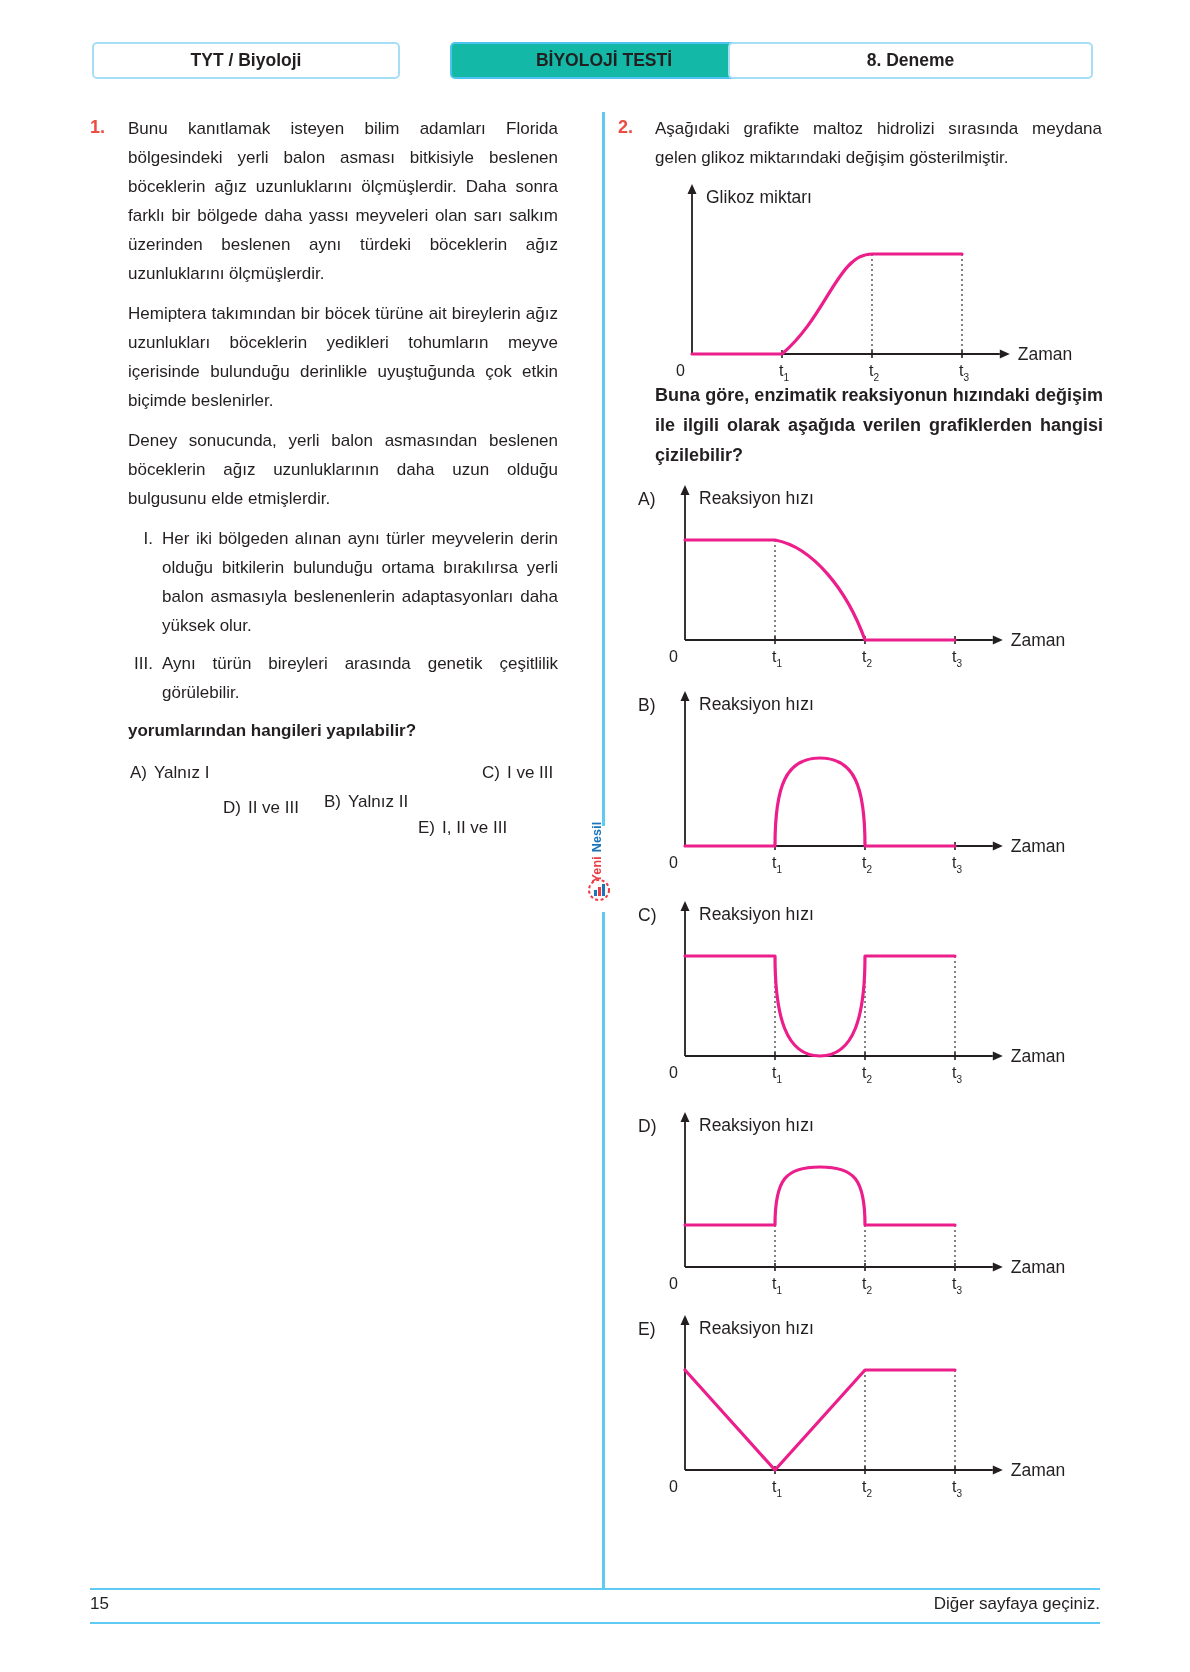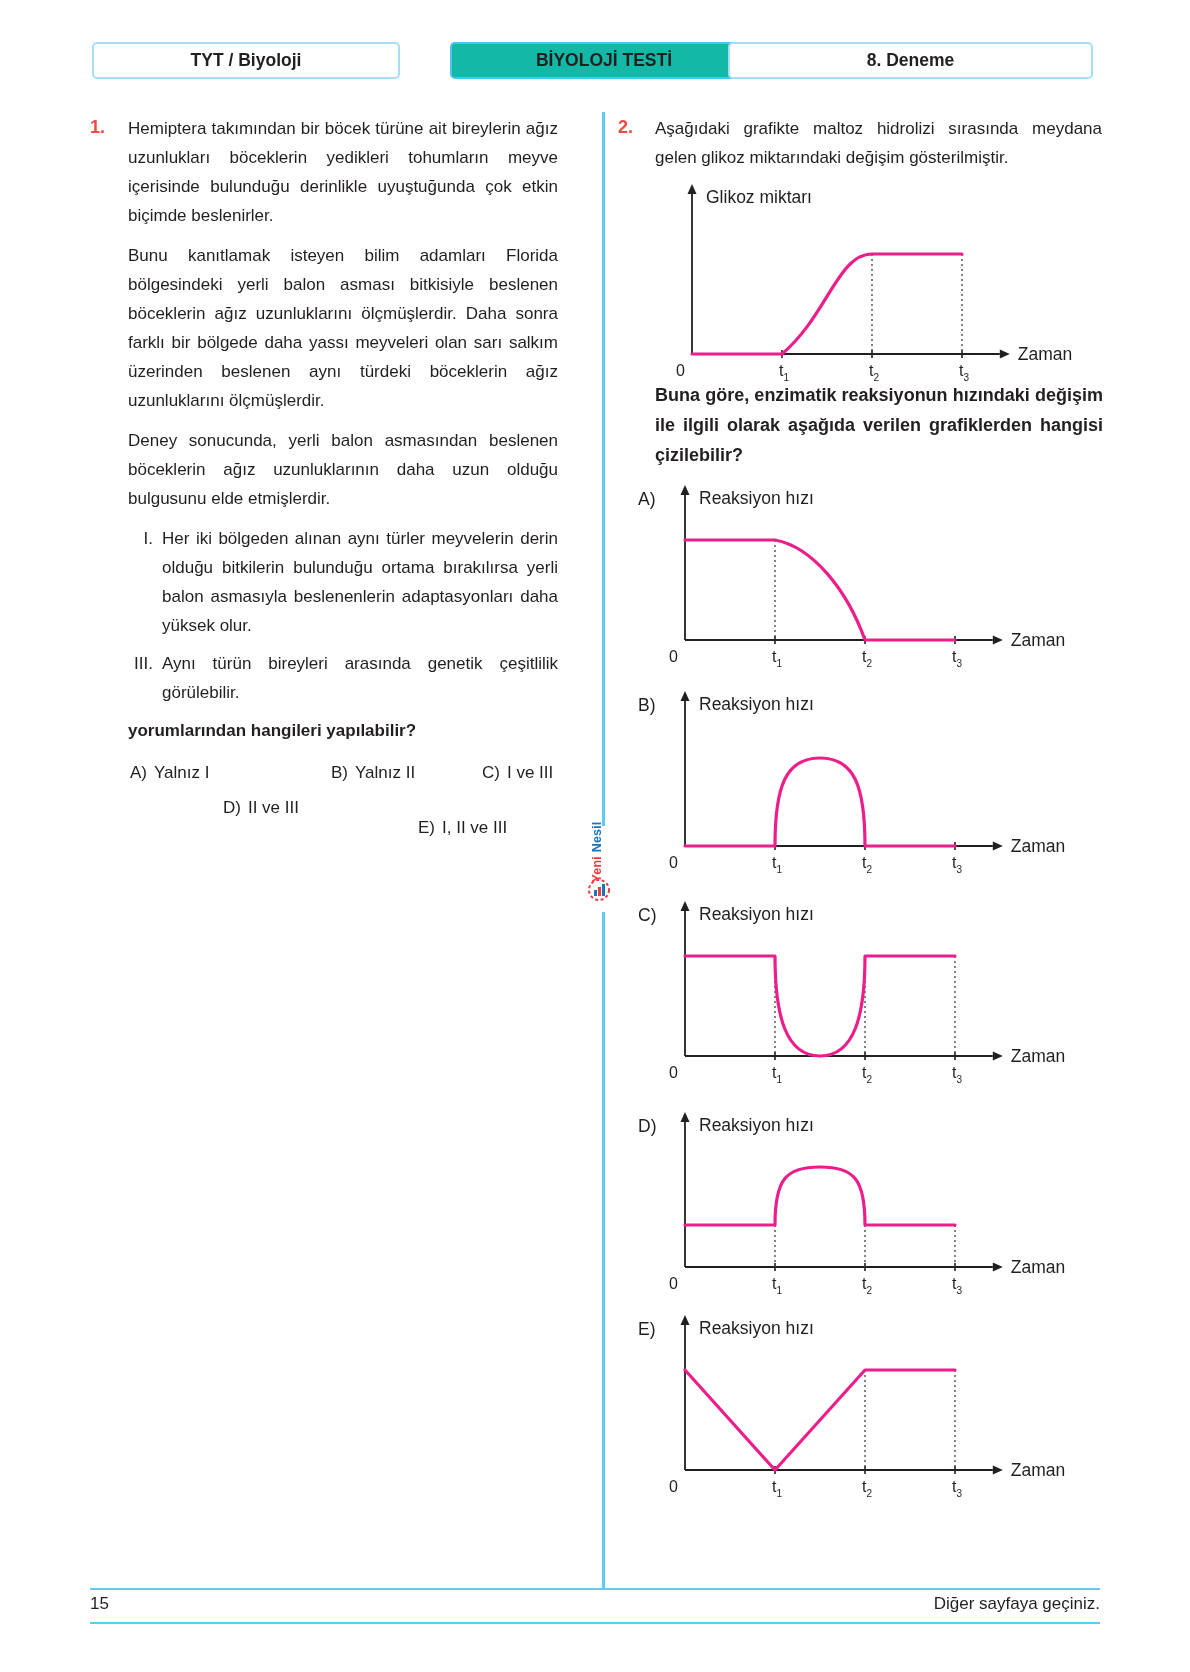--- a/index.html
+++ b/index.html
@@ -40,21 +40,21 @@
   .qnum { position:absolute; left:0; top:-1px; color:#ee4c43; font-weight:bold; font-size:18px; }
   .qbody { margin-left:38px; }
   .qbody p { margin-bottom:11px; }
   .bold { font-weight:bold; }
   .litem { display:flex; margin-bottom:9px; text-align:justify; }
   .roman { width:34px; text-align:right; padding-right:9px; flex:none; }
   .opt-row { position:relative; height:35px; }
   .opt-row.first { margin-top:13px; }
   .opt { position:absolute; white-space:nowrap; }
   .opt .olabel { margin-right:7px; }
-  .o-a { left:2px; }  .o-b { left:203px; } .o-c { left:354px; }
+  .o-a { left:2px; }  .o-b { left:196px;margin-top:29px; } .o-c { left:354px; }
   .o-d { left:95px; } .o-e { left:290px;margin-top:20px; }
 
   .q2stem {
     position:absolute; left:655px; top:380px; width:448px;
     font-weight:bold; font-size:18px; line-height:30px; text-align:justify;
   }
 
   
   .chart { position:absolute; left:618px; }
   #chart-main { top:175px; }
@@ -100,22 +100,22 @@
       <circle cx="12" cy="12" r="10" fill="none" stroke="#ed3b43" stroke-width="2" stroke-dasharray="3 2.5"></circle>
       <rect x="7" y="12" width="3" height="6" fill="#1b75bc"></rect>
       <rect x="11" y="9" width="3" height="9" fill="#ed3b43"></rect>
       <rect x="15" y="6" width="3" height="12" fill="#1b75bc"></rect>
     </svg>
   </div>
 
   <div class="qcol q1">
     <span class="qnum">1.</span>
     <div class="qbody">
+      <p>Bunu kanıtlamak isteyen bilim adamları Florida bölgesindeki yerli balon asması bitkisiyle beslenen böceklerin ağız uzunluklarını ölçmüşlerdir. Daha sonra farklı bir bölgede daha yassı meyveleri olan sarı salkım üzerinden beslenen aynı türdeki böceklerin ağız uzunluklarını ölçmüşlerdir.</p>
       <p>Hemiptera takımından bir böcek türüne ait bireylerin ağız uzunlukları böceklerin yedikleri tohumların meyve içerisinde bulunduğu derinlikle uyuştuğunda çok etkin biçimde beslenirler.</p>
-      <p>Bunu kanıtlamak isteyen bilim adamları Florida bölgesindeki yerli balon asması bitkisiyle beslenen böceklerin ağız uzunluklarını ölçmüşlerdir. Daha sonra farklı bir bölgede daha yassı meyveleri olan sarı salkım üzerinden beslenen aynı türdeki böceklerin ağız uzunluklarını ölçmüşlerdir.</p>
       <p>Deney sonucunda, yerli balon asmasından beslenen böceklerin ağız uzunluklarının daha uzun olduğu bulgusunu elde etmişlerdir.</p>
 
       <div class="litem">
         <span class="roman">I.</span>
         <div>Her iki bölgeden alınan aynı türler meyvelerin derin olduğu bitkilerin bulunduğu ortama bırakılırsa yerli balon asmasıyla beslenenlerin adaptasyonları daha yüksek olur.</div>
       </div>
       <div class="litem">
         <span class="roman">III.</span>
         <div>Aynı türün bireyleri arasında genetik çeşitlilik görülebilir.</div>
       </div>

